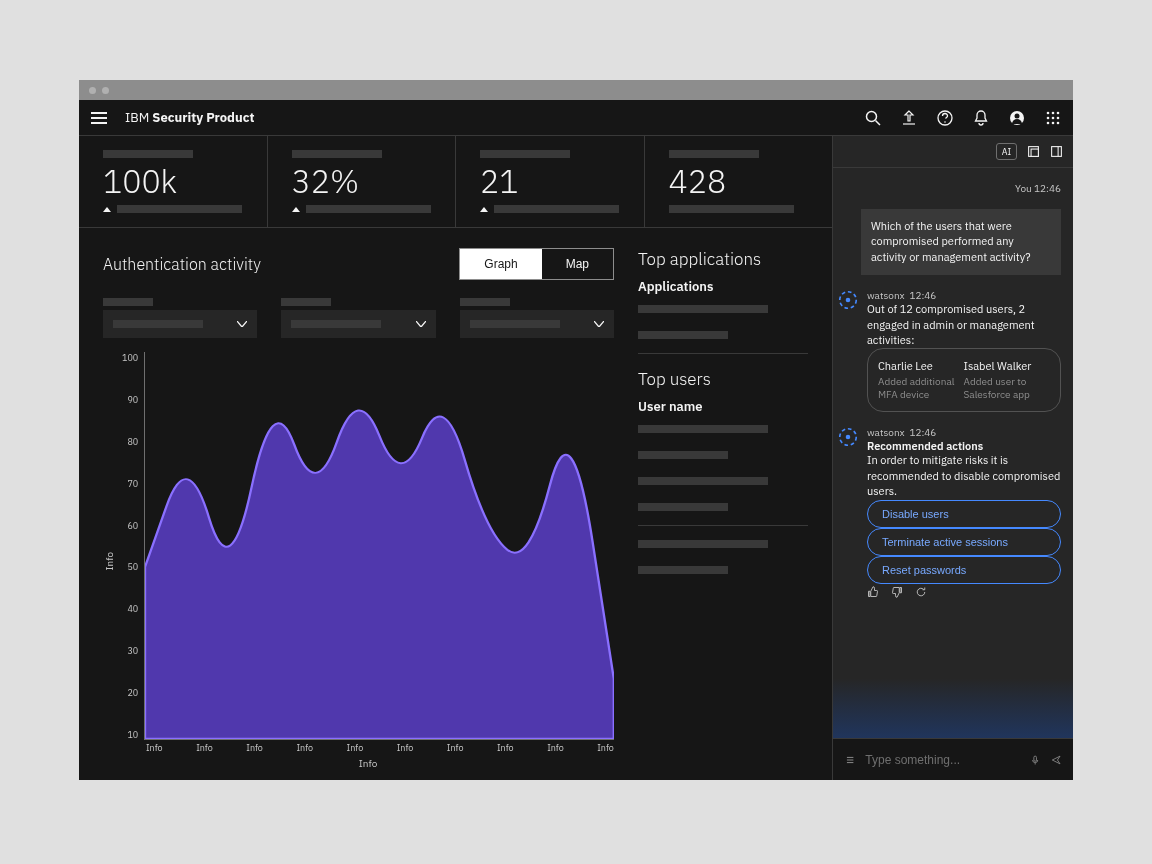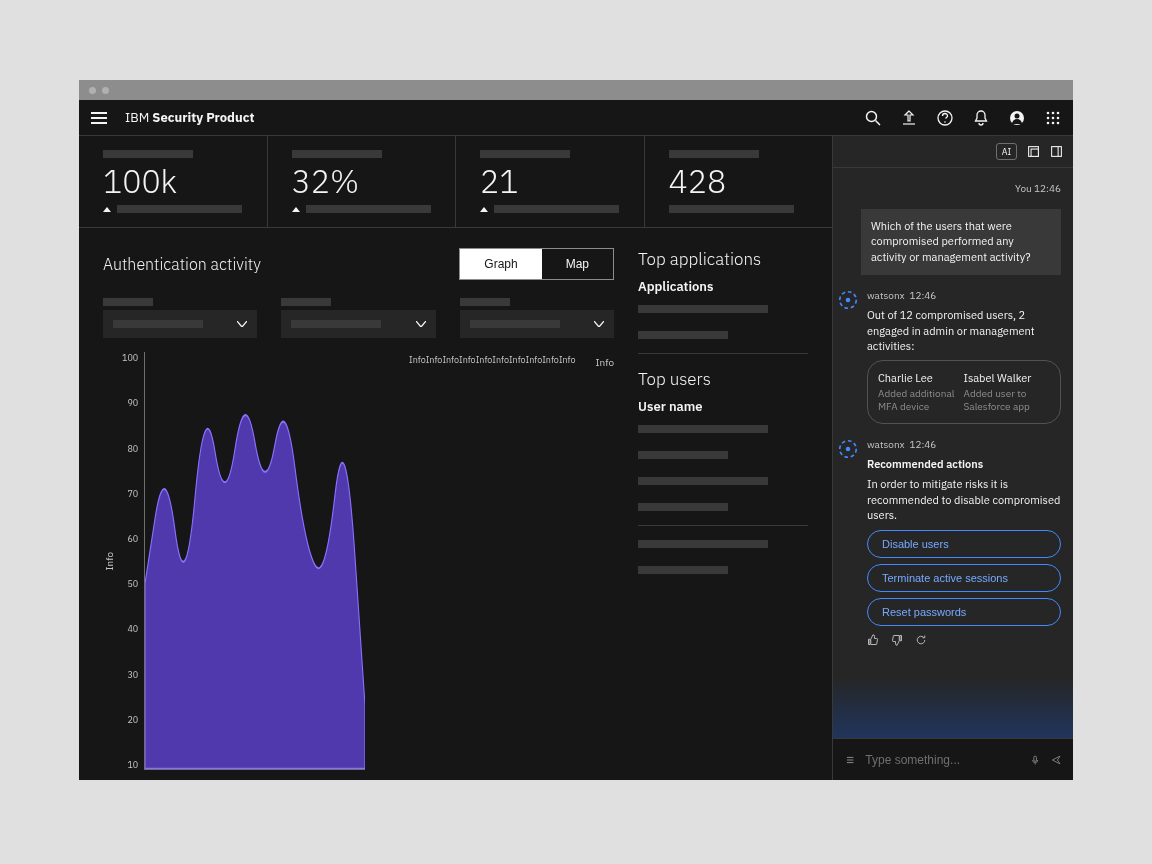--- a/index.html
+++ b/index.html
@@ -98,21 +98,21 @@
   .chev-down { width: 10px; height: 6px; }
   .chart-area { position: relative; flex: 1; display: flex; }
   .y-axis-label {
     writing-mode: vertical-rl;
     transform: rotate(180deg);
     font-size: 10px;
     color: #c6c6c6;
     align-self: center;
     margin-right: 6px;
   }
-  .chart-inner { flex: 1; display: flex; flex-direction: row; gap: 20px; }
+  .chart-inner { flex: 1; display: flex; flex-direction: column; }
   .plot-row { display: flex; flex: 1; }
   .y-ticks { display: flex; flex-direction: column; justify-content: space-between; font-size: 9px; color: #c6c6c6; text-align: right; padding-right: 6px; }
   .plot {
     flex: 1;
     border-left: 1px solid #6f6f6f;
     border-bottom: 1px solid #6f6f6f;
     position: relative;
   }
   .plot svg { position: absolute; inset: 0; width: 100%; height: 100%; }
   .x-ticks { display: flex; justify-content: space-between; font-size: 9px; color: #c6c6c6; padding-left: 24px; margin-top: 2px; }
@@ -168,21 +168,21 @@
     padding: 10px;
     border-radius: 0;
     color: #f4f4f4;
     font-size: 11px;
     line-height: 1.4;
     align-self: flex-end;
     max-width: 200px;
   }
   .bot-row { display: flex; gap: 8px; }
   .avatar { width: 22px; height: 22px; flex-shrink: 0; }
-  .bot-content { flex: 1; display: flex; flex-direction: column; gap: 6px; }
+  .bot-content { flex: 1; display: flex; flex-direction: column; gap: 0; }
   .bot-meta { font-size: 10px; color: #c6c6c6; }
   .bot-text { font-size: 11px; color: #f4f4f4; line-height: 1.4; }
   .users-card {
     border: 1px solid #525252;
     border-radius: 16px;
     padding: 10px;
     display: flex; 
   }
   .user-item strong { color: #f4f4f4; font-size: 11px; font-weight: 400; display: block; margin-bottom: 2px;}
   .user-sub { color: #8d8d8d; font-size: 10px; }

